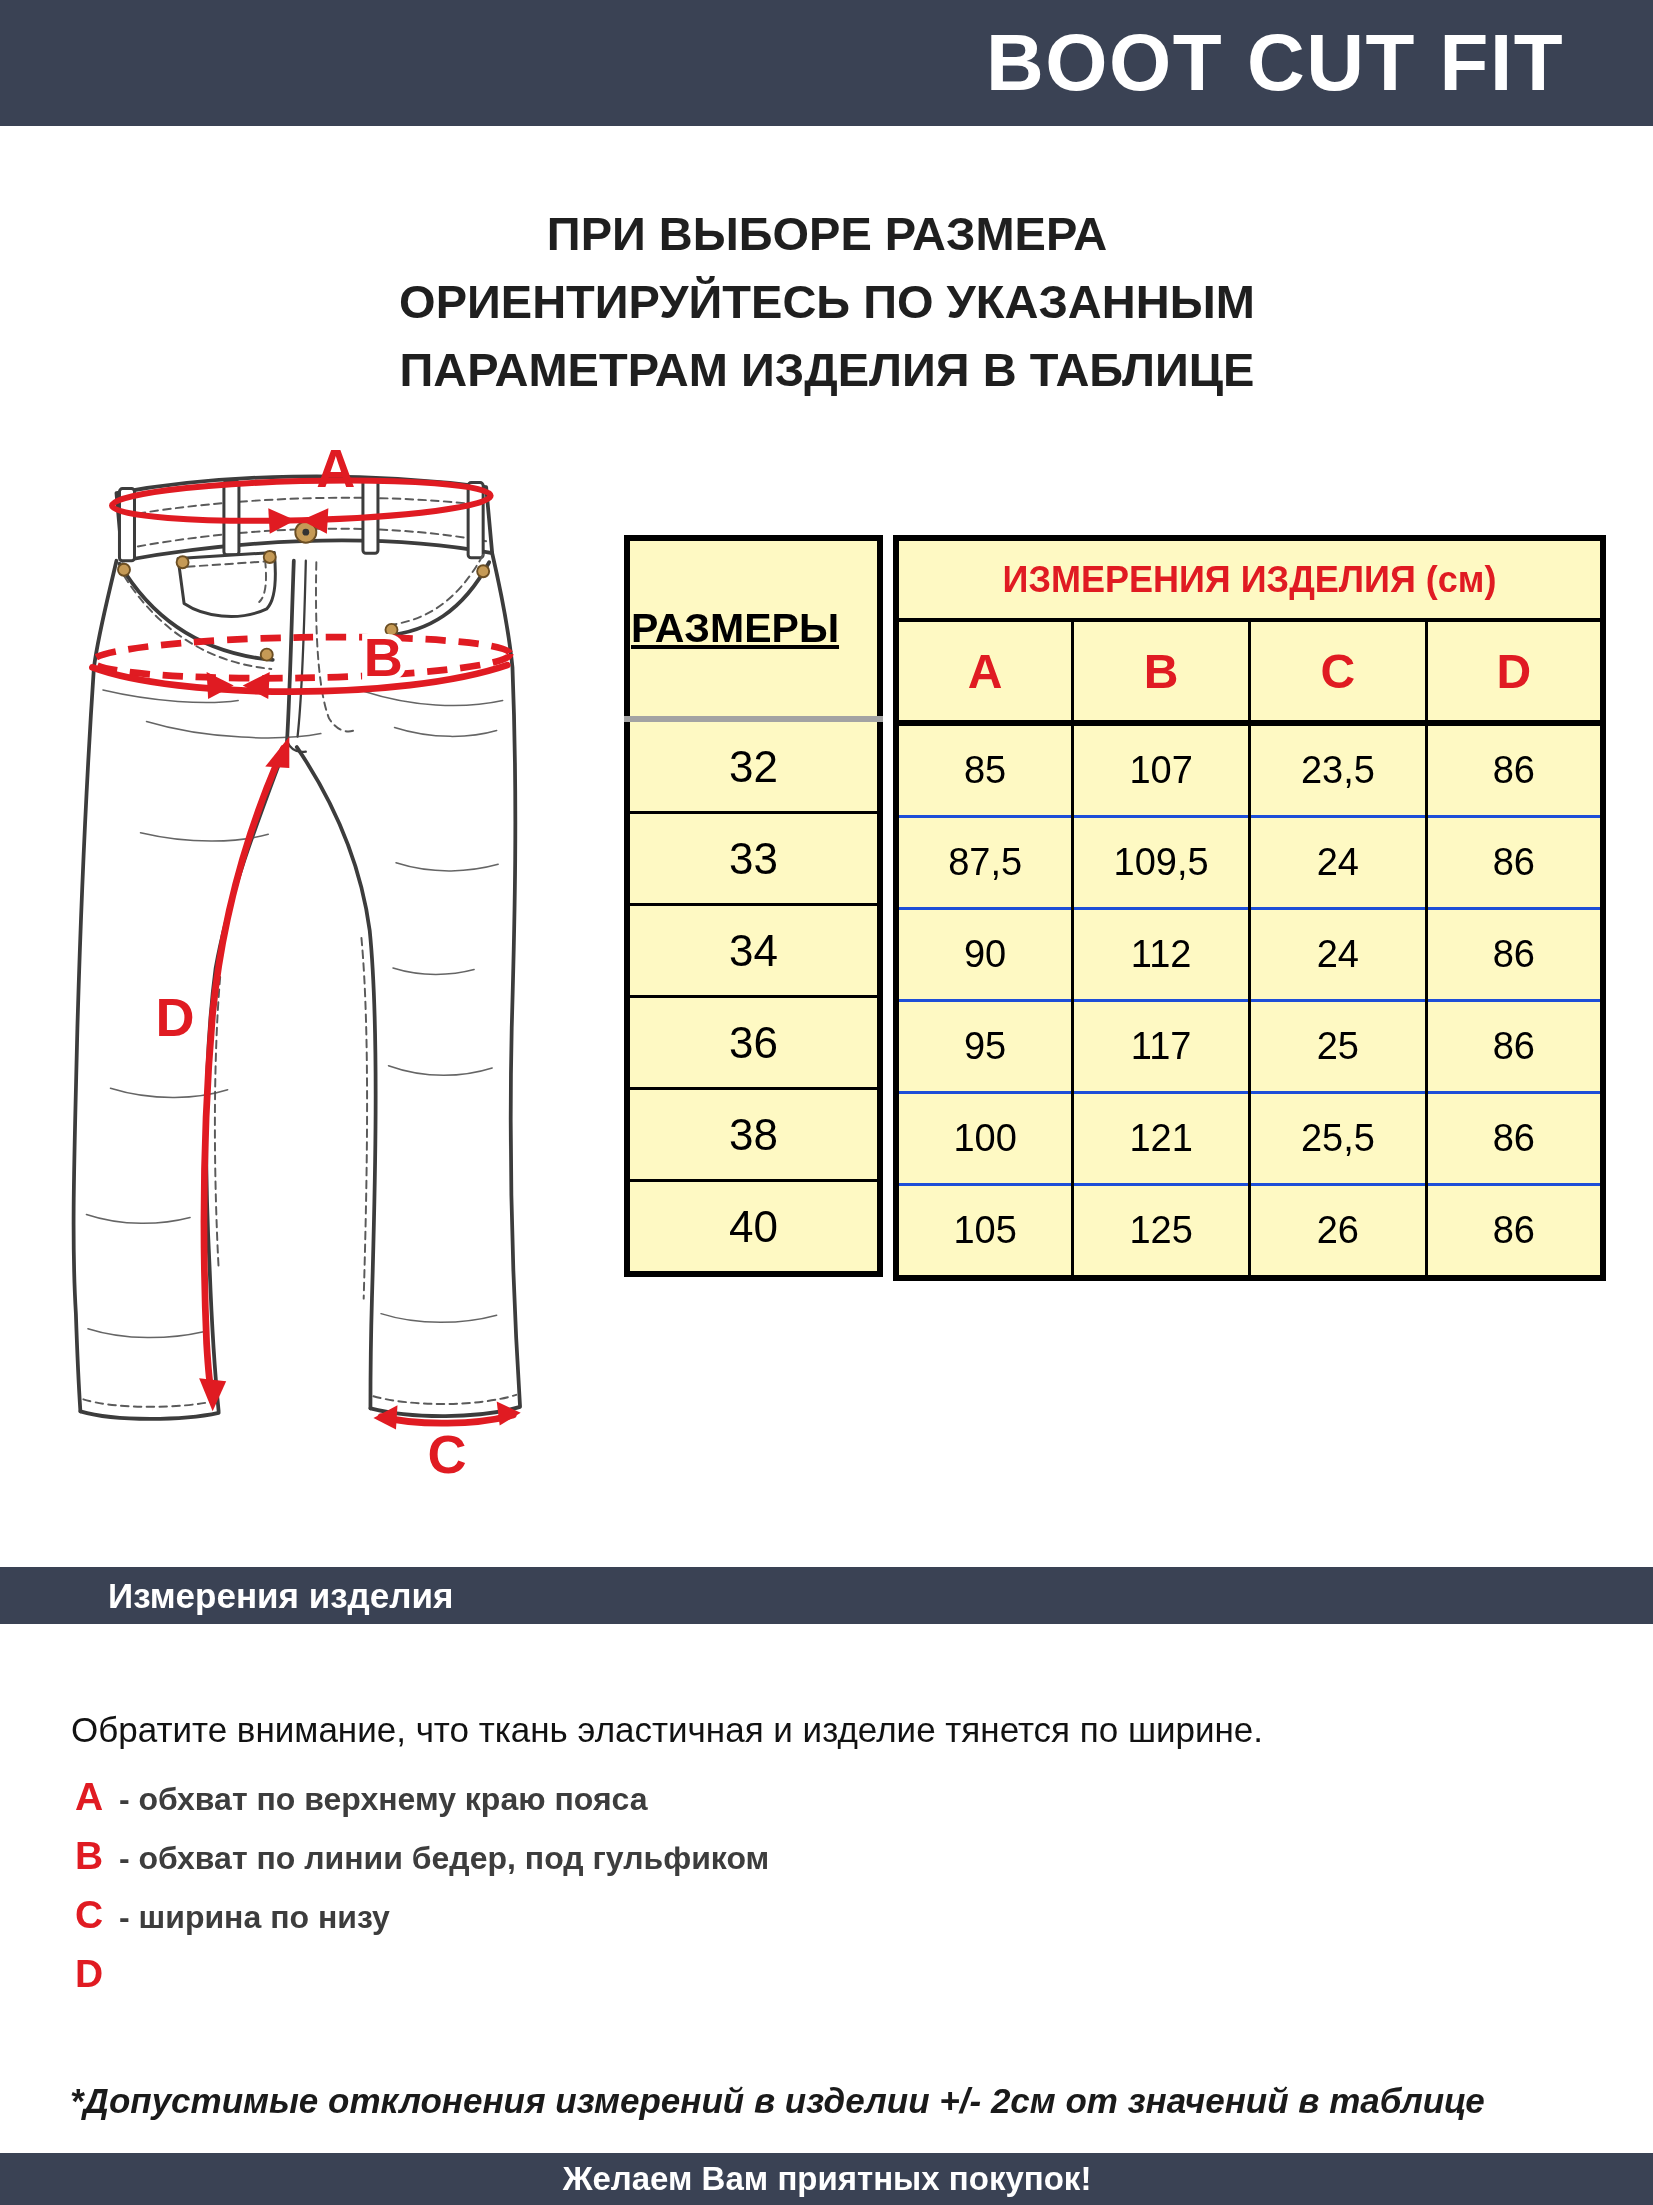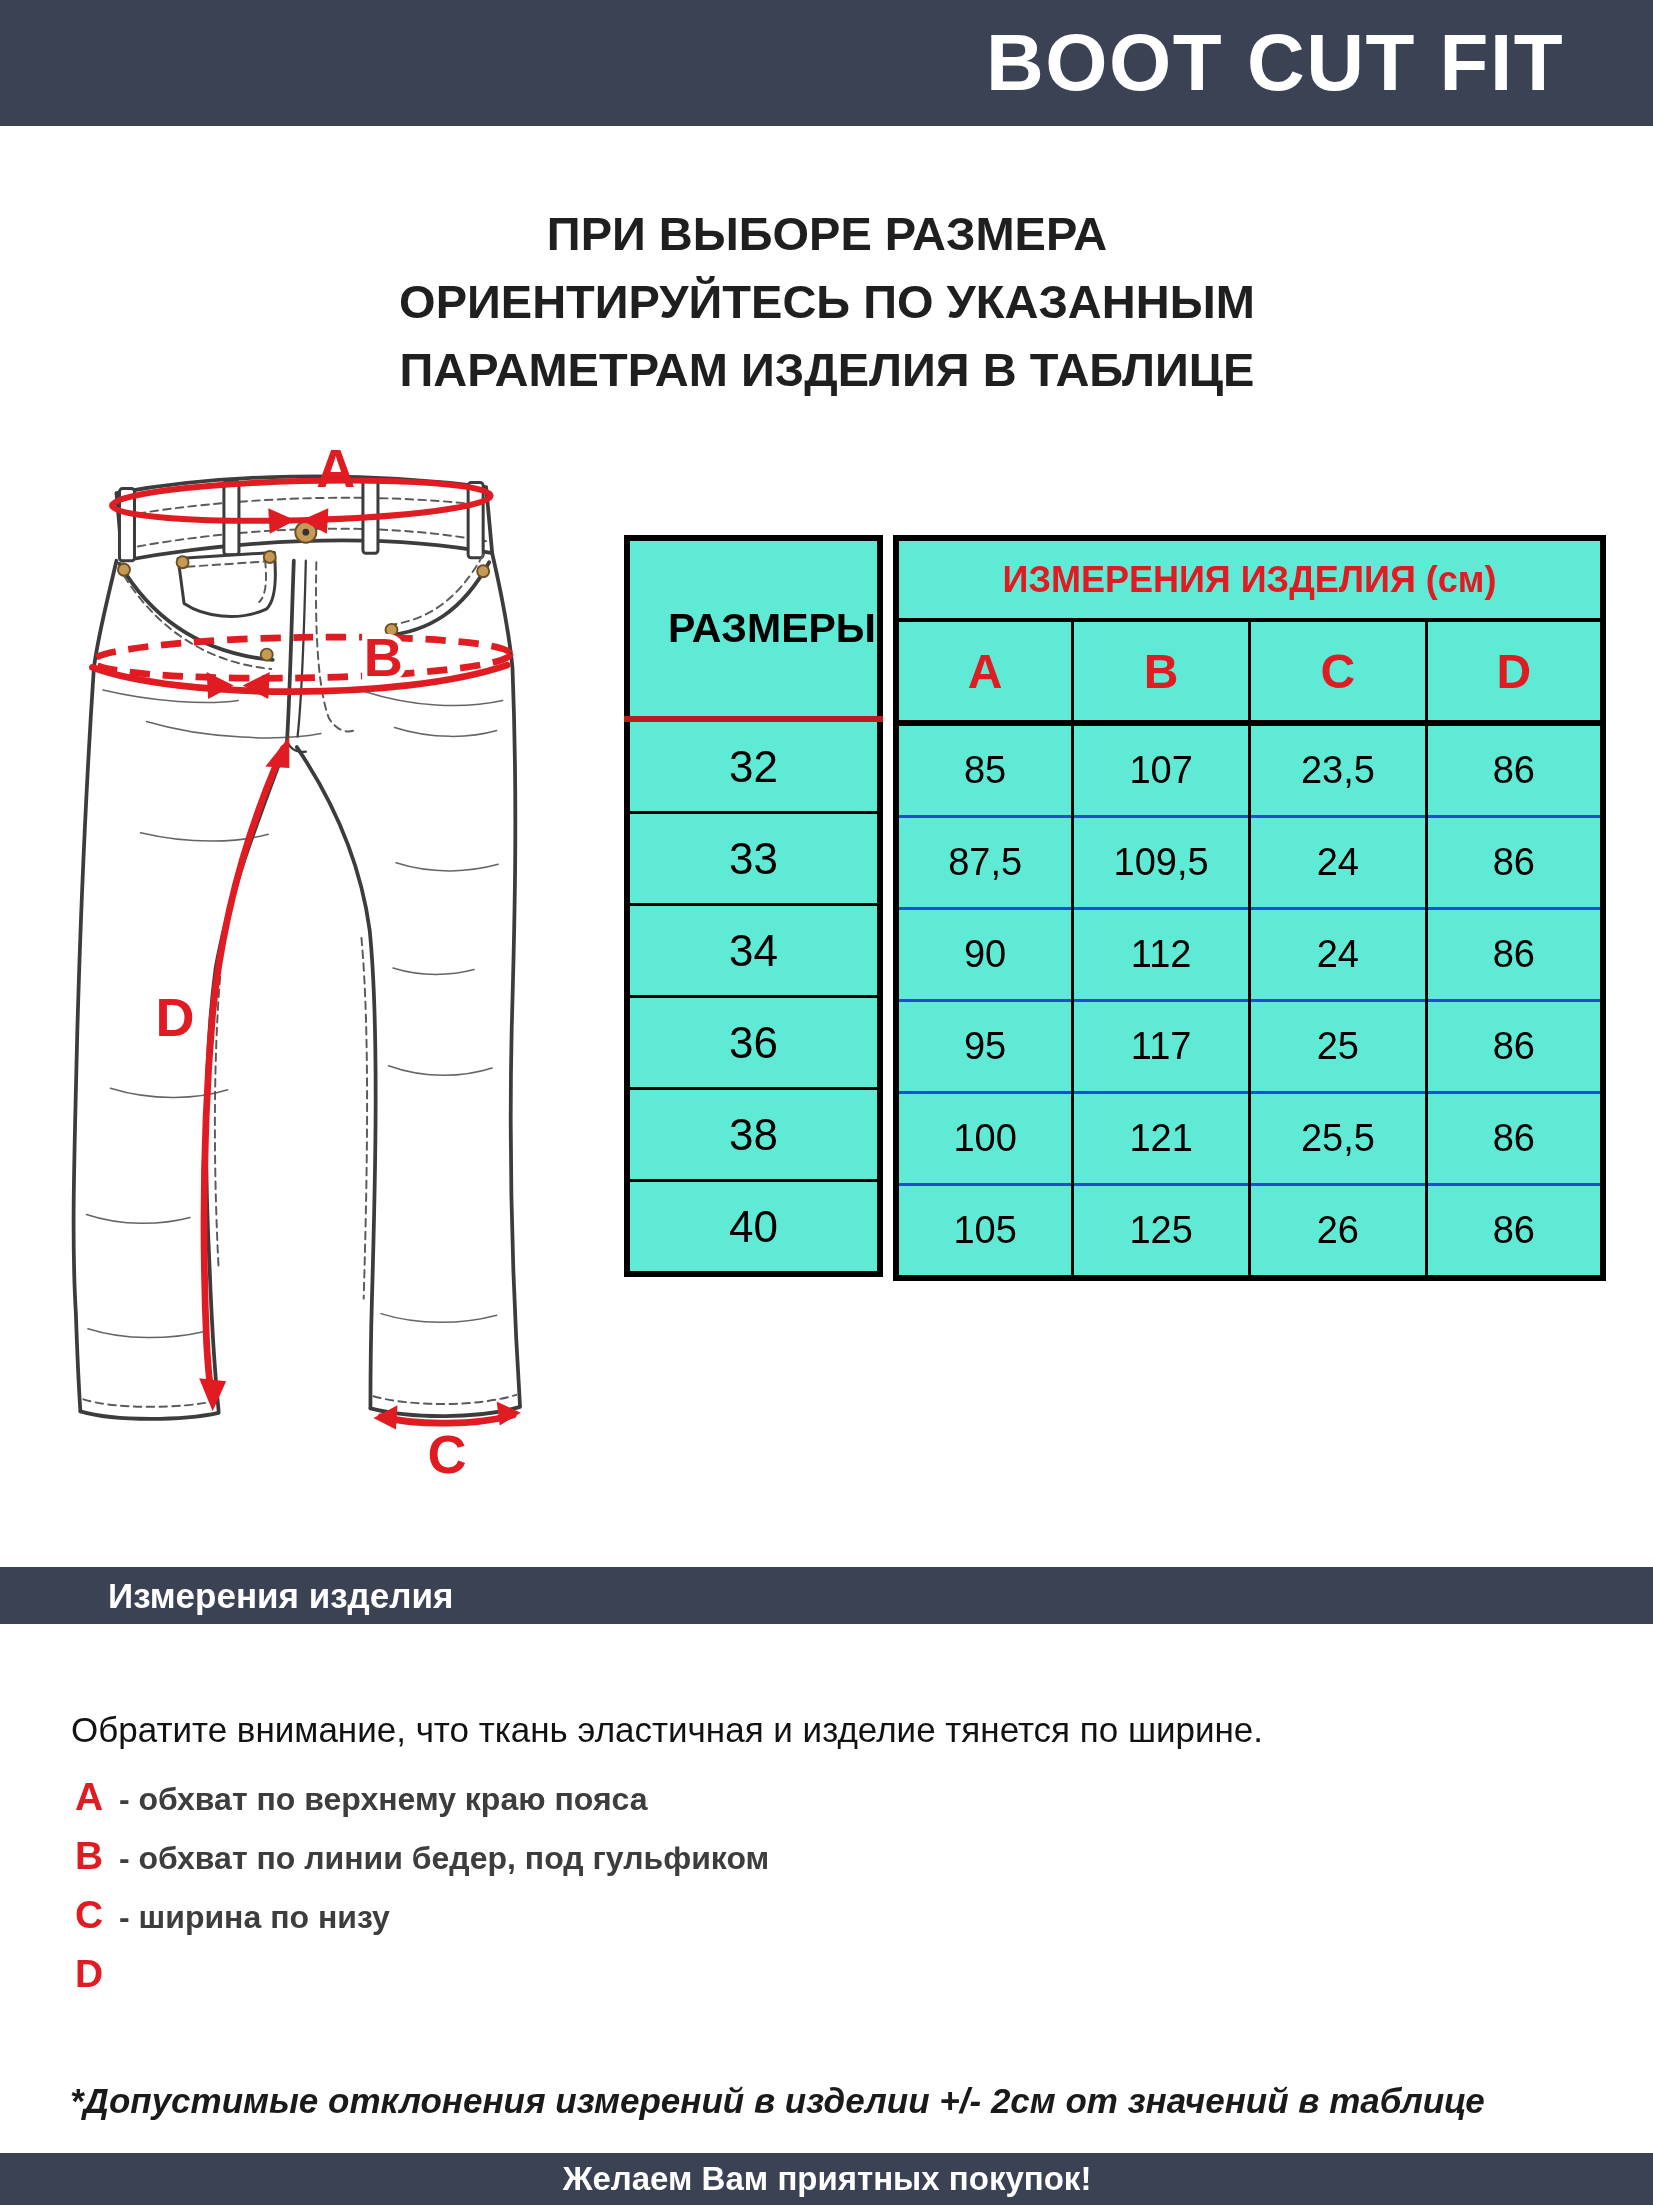--- a/index.html
+++ b/index.html
@@ -18,23 +18,23 @@
   .topbar-title{color:#fff;font-weight:700;font-size:80px;letter-spacing:1.5px;white-space:nowrap;}
 
   
   .intro{position:absolute;left:0;top:200px;width:1654px;text-align:center;
          font-weight:700;font-size:47px;line-height:68px;color:var(--ink);letter-spacing:0;}
 
   
   .jeans{position:absolute;left:41px;top:442px;width:583px;height:1052px;}
 
   
-  table{border-collapse:collapse;table-layout:fixed;background:#5eead4;}
+  table{border-collapse:collapse;table-layout:fixed;background:#fef9c3;}
   .sizes-table{position:absolute;left:624px;top:535px;width:259px;border:6px solid #000;}
-  .sizes-table th{height:173px;border-bottom:6px solid #b91c1c;font-size:41px;font-weight:700;color:#000;text-align:right;}
+  .sizes-table th{height:173px;border-bottom:6px solid #a3a3a3;font-size:41px;font-weight:700;color:#000;text-align:left;text-decoration:underline;}
   .sizes-table td{height:87px;border-top:3px solid #000;font-size:44px;font-weight:400;color:#000;text-align:center;}
 
   .meas-table{position:absolute;left:893px;top:535px;width:713px;border:6px solid #000;}
   .meas-table .mh th{height:75px;border-bottom:4.5px solid #000;font-size:36px;font-weight:700;color:var(--red);text-align:center;}
   .meas-table .letters th{height:96px;border-bottom:6px solid #000;border-left:3px solid #000;font-size:48px;font-weight:700;color:var(--red);text-align:center;width:25%;}
   .meas-table .letters th:first-child{border-left:none;}
   .meas-table td{height:87px;border-top:3px solid #1d4ed8;border-left:3px solid #000;font-size:38px;font-weight:400;color:#000;text-align:center;}
   .meas-table td:first-child{border-left:none;}
 
   

